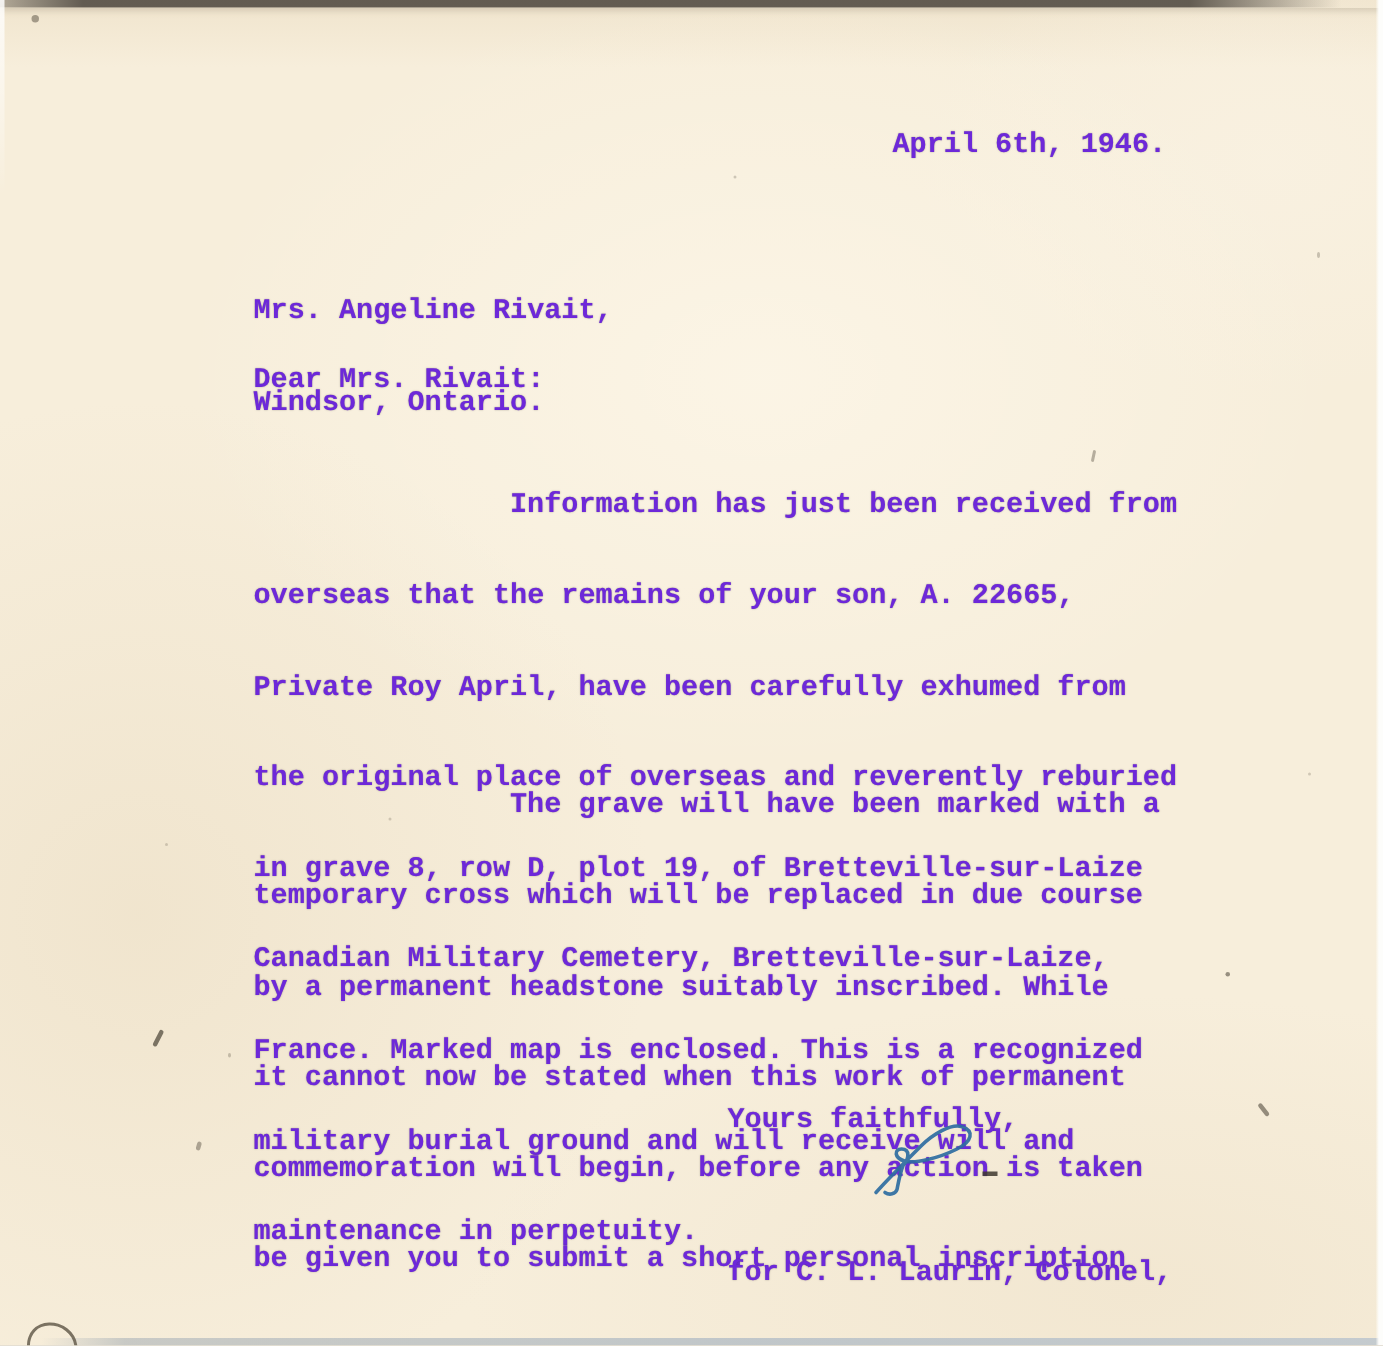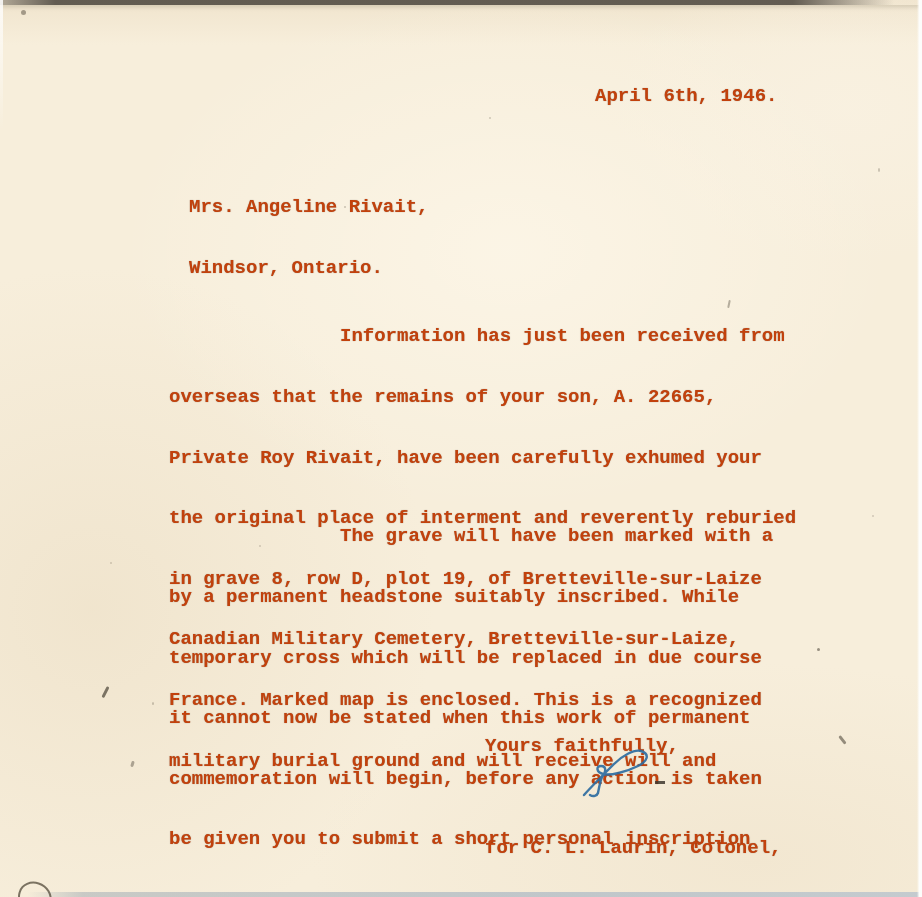--- a/index.html
+++ b/index.html
@@ -13,21 +13,21 @@
     background:
       radial-gradient(620px 420px at 55% 28%, rgba(255,250,238,.55), rgba(255,250,238,0) 62%),
       radial-gradient(520px 520px at 10% 68%, rgba(226,209,178,.32), rgba(226,209,178,0) 66%),
       radial-gradient(720px 320px at 82% 96%, rgba(231,215,186,.30), rgba(231,215,186,0) 62%),
       radial-gradient(400px 260px at 92% 12%, rgba(250,243,229,.5), rgba(250,243,229,0) 60%),
       linear-gradient(to bottom, rgba(231,216,188,.45), rgba(247,238,219,0) 5%);
   }
   .type {
     position:absolute;
     font-size:19px; line-height:20.2px; font-weight:700;
-    color:#c2410c; white-space:pre;
+    color:#6d28d9; white-space:pre;
     text-shadow: 0 0 1px rgba(62,56,47,.5);
   }
   .line { display:block; }
   .indent { padding-left:171px; }
   .closing-gap { line-height:22px; }
 
   .edge-top {
     position:absolute; top:0; left:0; right:0; height:5px;
     background:linear-gradient(to right, rgba(86,80,71,.40), rgba(86,80,71,.92) 6%, rgba(86,80,71,.92) 86%, rgba(86,80,71,0) 97%);
     box-shadow:0 2px 4px rgba(130,118,98,.28);
@@ -63,41 +63,43 @@
 <div class="scan">
   <div class="paper-texture"></div>
 
   <div class="edge-top"></div>
   <div class="edge-bottom"></div>
   <div class="edge-right"></div>
   <div class="edge-left-top"></div>
 
   <div class="type" style="left:595px; top:86px;">April 6th, 1946.</div>
 
-  <div class="type" style="left:169px; top:157px;margin-left:20px;">
+  <div class="type" style="left:169px; top:157px;">
     <span class="line">Mrs. Angeline Rivait,</span>
     <span class="line">Windsor, Ontario.</span>
   </div>
 
+  <div class="type" style="left:169px; top:243px;">Dear Mrs. Rivait:</div>
 
   <div class="type" style="left:169px; top:286px;">
     <span class="line indent">Information has just been received from</span>
     <span class="line">overseas that the remains of your son, A. 22665,</span>
-    <span class="line">Private Roy Rivait, have been carefully exhumed your</span>
-    <span class="line">the original place of interment and reverently reburied</span>
+    <span class="line">Private Roy April, have been carefully exhumed from</span>
+    <span class="line">the original place of overseas and reverently reburied</span>
     <span class="line">in grave 8, row D, plot 19, of Bretteville-sur-Laize</span>
     <span class="line">Canadian Military Cemetery, Bretteville-sur-Laize,</span>
     <span class="line">France. Marked map is enclosed. This is a recognized</span>
     <span class="line">military burial ground and will receive will and</span>
+    <span class="line">maintenance in perpetuity.</span>
   </div>
 
   <div class="type" style="left:169px; top:486px;">
     <span class="line indent">The grave will have been marked with a</span>
+    <span class="line">temporary cross which will be replaced in due course</span>
     <span class="line">by a permanent headstone suitably inscribed. While</span>
-    <span class="line">temporary cross which will be replaced in due course</span>
     <span class="line">it cannot now be stated when this work of permanent</span>
     <span class="line">commemoration will begin, before any action is taken</span>
     <span class="line">be given you to submit a short personal inscription</span>
     
     
     
   </div>
 
   <div class="type" style="left:485px; top:736px;">Yours faithfully,</div>
 

